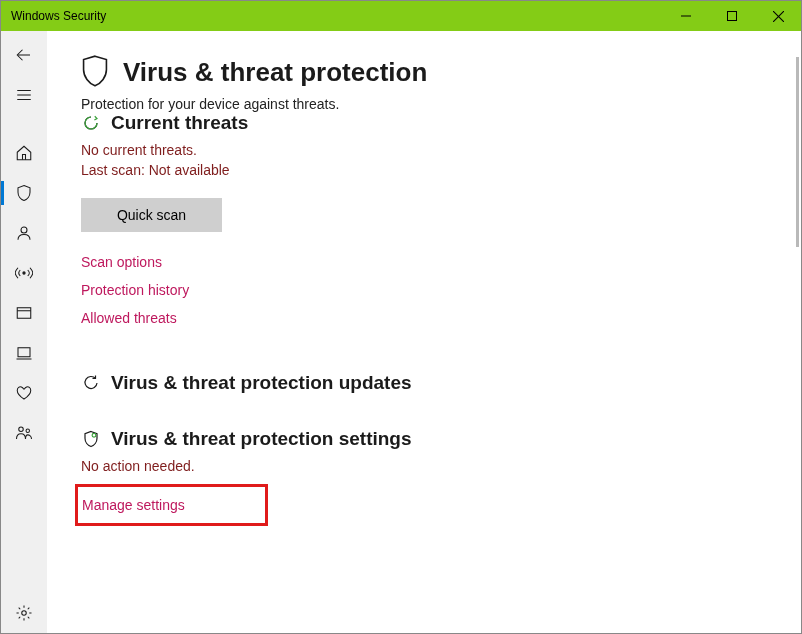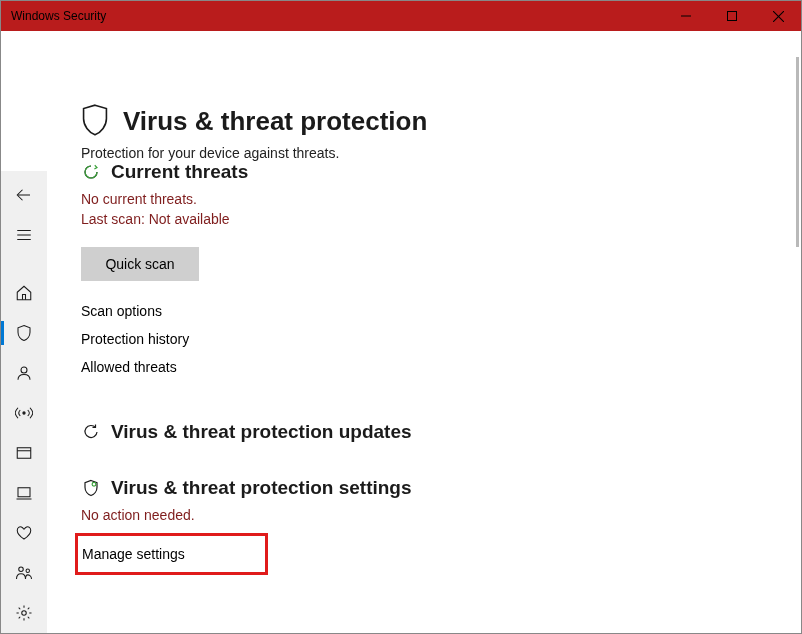--- a/index.html
+++ b/index.html
@@ -12,21 +12,21 @@
     width: 802px;
     height: 634px;
     overflow: hidden;
     border: 1px solid #888;
     position: relative;
   }
   .titlebar {
     height: 30px;
     display: flex;
     align-items: center;
-    background: #b91c1c;
+    background: #84cc16;
   }
   .titlebar .title {
     padding-left: 10px;
     font-size: 12px;
     color: #000;
   }
   .titlebar .spacer { flex: 1; }
   .titlebar .winbtn {
     width: 46px;
     height: 30px;
@@ -35,21 +35,20 @@
     justify-content: center;
     cursor: pointer;
     font-size: 12px;
     color: #000;
   }
   .titlebar .winbtn svg { stroke: #000; }
 
   .body {
     display: flex;
     height: calc(100% - 30px);
-    align-items: flex-end;
   }
 
   .sidebar {
     width: 46px;
     background: #f0f0f0;
     display: flex;
     flex-direction: column;
     align-items: stretch;
     padding-top: 4px;
   }
@@ -115,34 +114,34 @@
   .section-body { }
   .static-line {
     font-size: 14px;
     color: #7f1d1d;
     margin-bottom: 4px;
   }
 
   .qbtn {
     margin-top: 20px;
     margin-bottom: 22px;
-    width: 118px;
+    width: 141px;
     height: 34px;
     background: #cfcfcf;
     border: none;
     font-size: 14px;
     cursor: pointer;
     display: flex;
     align-items: center;
     justify-content: center;
   }
 
   .link {
     font-size: 14px;
-    color: #000000;
+    color: #be185d;
     cursor: pointer;
     margin-bottom: 12px;
     display: inline-block;
   }
 
   .highlight-box {
     border: 3px solid #e01b1b;
     padding: 10px 80px 10px 4px;
     display: inline-block;
     margin-left: -6px;

